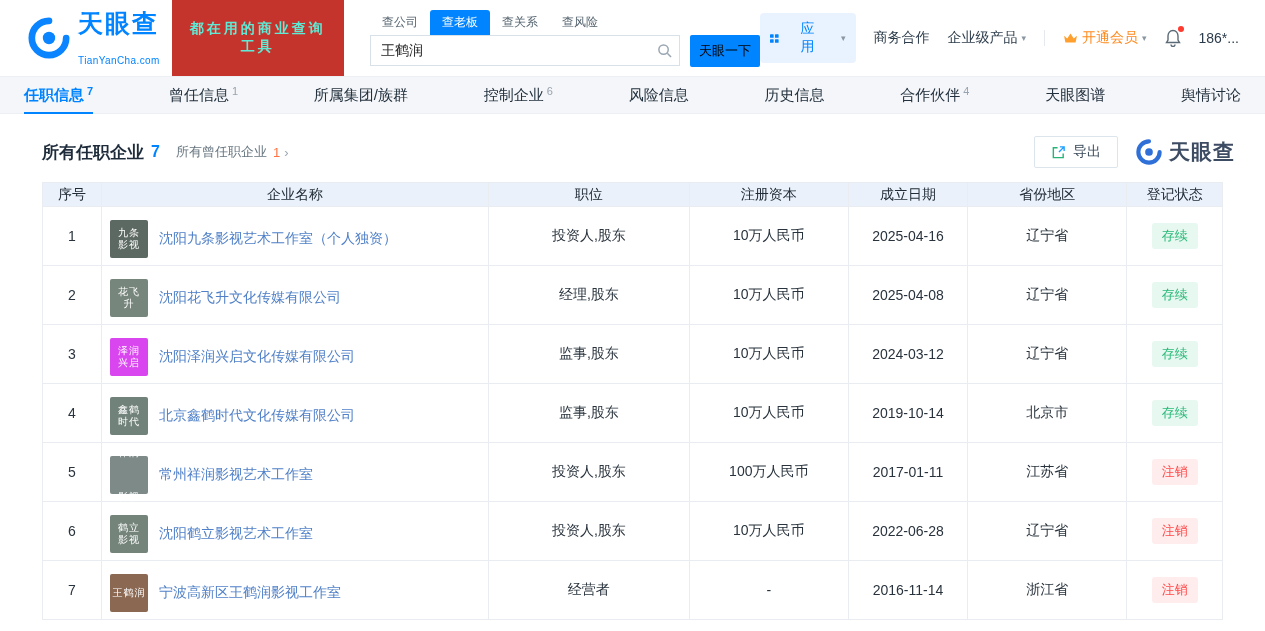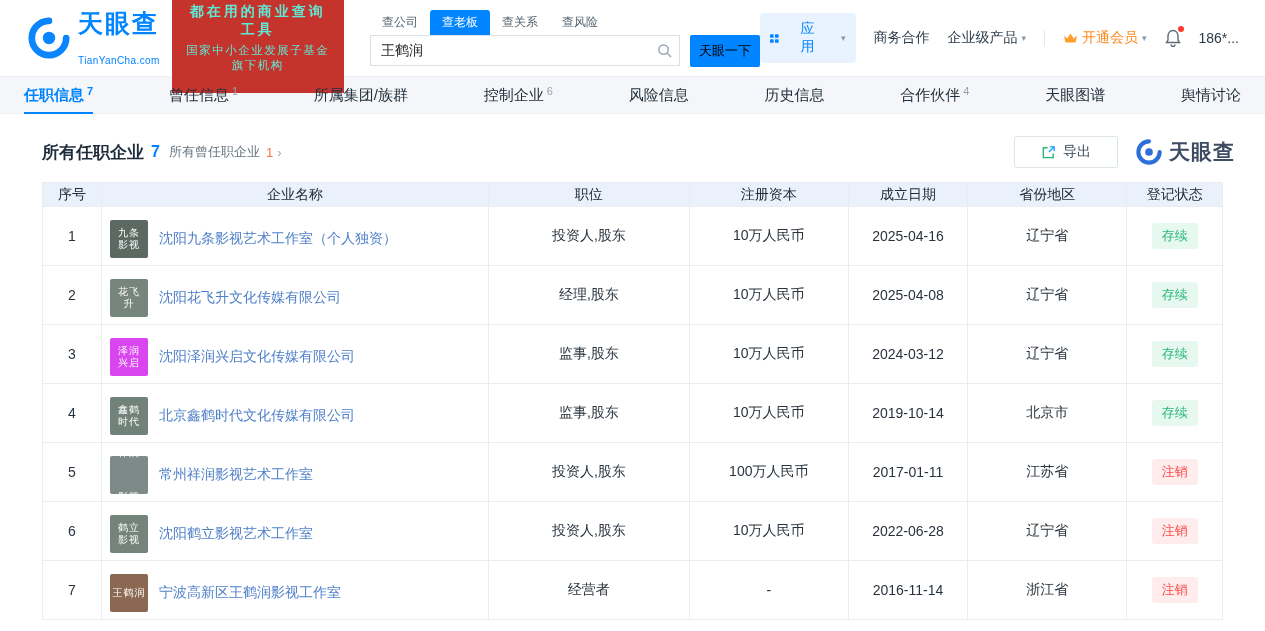--- a/index.html
+++ b/index.html
@@ -52,25 +52,25 @@
   .anchor-tab sup{font-size:11px;color:#97A3AF;margin-left:3px;position:relative;top:-4px;}
   .anchor-tab.active{color:var(--accent);font-weight:bold;}
   .anchor-tab.active sup{color:var(--accent);}
   .anchor-tab.active::after{content:"";position:absolute;left:10px;right:10px;bottom:-1px;height:2px;background:var(--accent);}
 
   
   .card{margin:16px 28px 0;background:#fff;}
   .section-head{display:flex;align-items:center;padding:6px 2px 14px 14px;}
   .sec-title{font-size:17px;font-weight:bold;color:#1D2B3A;}
   .sec-count{color:var(--accent);margin-left:7px;font-size:16px;font-weight:bold;}
-  .sec-sub{margin-left:9px;font-size:13px;color:#66757F;cursor:pointer;display:flex;align-items:center;}
+  .sec-sub{margin-left:16px;font-size:13px;color:#66757F;cursor:pointer;display:flex;align-items:center;}
   .sec-sub-count{color:#FF7442;margin-left:6px;}
   .sec-chevron{color:#9AA6B0;margin-left:4px;font-size:13px;}
   .sec-right{margin-left:auto;display:flex;align-items:center;gap:18px;}
-  .export-btn{display:flex;align-items:center;gap:7px;border:1px solid #DCE4EC;border-radius:2px;padding:6px 26px;font-size:14px;color:#39novalid;color:#3A4A5A;background:#fff;cursor:pointer;font-family:inherit;}
+  .export-btn{display:flex;align-items:center;gap:7px;border:1px solid #DCE4EC;border-radius:2px;padding:6px 16px;font-size:14px;color:#39novalid;color:#3A4A5A;background:#fff;cursor:pointer;font-family:inherit;}
   .wm{display:flex;align-items:center;gap:7px;}
   .wm-text{font-size:21px;font-weight:bold;color:#3D4C63;letter-spacing:1px;}
 
   
   .biz-table{width:calc(100% - 28px);margin:0 14px;border-collapse:collapse;table-layout:fixed;}
   .biz-table th,.biz-table td{border:1px solid var(--border);}
   .biz-table thead th{background:#EAF1FA;height:24px;font-size:14px;font-weight:500;color:#202C38;text-align:center;font-family:Liberation Mono, monospace;}
   .biz-table td{height:53px;text-align:center;font-size:14px;color:#29333D;}
   td.name-cell{text-align:left;padding:7px 8px;}
   .name-wrap{display:flex;align-items:center;gap:11px;margin-top:6px;}
@@ -90,21 +90,20 @@
       <circle cx="22" cy="22" r="6.5" fill="#0A84FF"></circle>
     </svg>
     <div class="logo-txt">
       <div class="logo-text-cn">天眼查</div>
       <div class="logo-text-en">TianYanCha.com</div>
     </div>
   </div>
 
   <div class="banner">
     <div class="banner-line1">都在用的商业查询工具</div>
-    <div class="banner-line2">国家中小企业发展子基金旗下机构</div>
   </div>
 
   <div class="search-block">
     <div class="mini-tabs">
         <div class="mini-tab">查公司</div>
         <div class="mini-tab active">查老板</div>
         <div class="mini-tab">查关系</div>
         <div class="mini-tab">查风险</div>
       </div>
     <div class="search-row">

